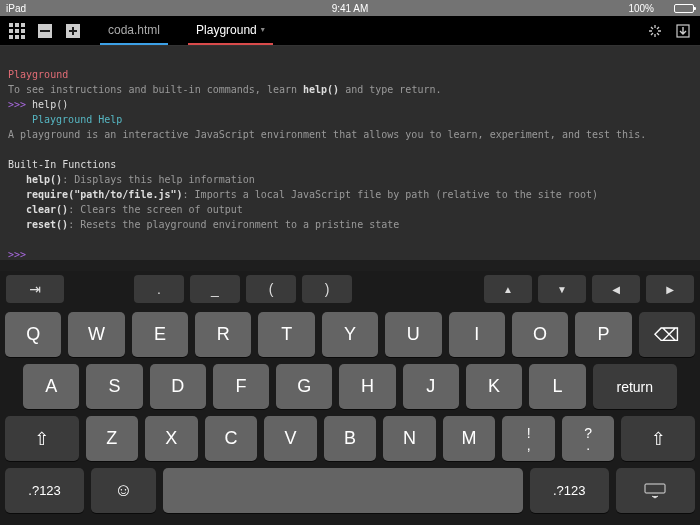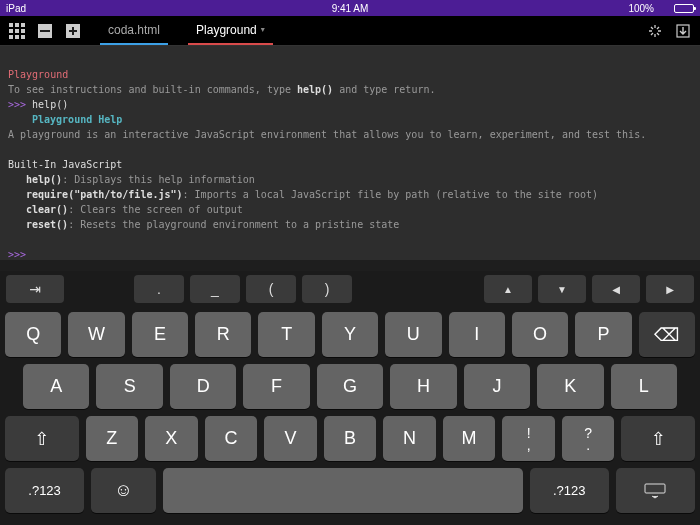--- a/index.html
+++ b/index.html
@@ -1,19 +1,19 @@
 <!DOCTYPE html>
 <html><head>
 <meta charset="utf-8">
 <style>
   * { margin: 0; padding: 0; box-sizing: border-box; }
   html, body { width: 700px; height: 525px; overflow: hidden; background: #1e1e1e; font-family: -apple-system, Helvetica, Arial, sans-serif; }
   
   
-  .status-bar { height: 16px; background: #4c1d95; color: #fff; display: flex; align-items: center; justify-content: space-between; font-size: 10px; padding: 0 6px; }
+  .status-bar { height: 16px; background: #737373; color: #fff; display: flex; align-items: center; justify-content: space-between; font-size: 10px; padding: 0 6px; }
   .status-center { position: absolute; left: 50%; transform: translateX(-50%); text-align: center; }
   .status-right { display: flex; align-items: center; gap: 20px; }
   .battery { width: 20px; height: 9px; border: 1px solid #fff; border-radius: 2px; position: relative; }
   .battery::after { content: ''; position: absolute; right: -3px; top: 2px; width: 2px; height: 3px; background: #fff; border-radius: 0 1px 1px 0; }
   .battery-fill { background: #fff; height: 100%; width: 100%; }
 
   
   .toolbar { height: 30px; background: #000; display: flex; align-items: center; padding: 0 6px; gap: 6px; border-bottom: 1px solid #333; }
   .tb-btn { width: 22px; height: 22px; display: flex; align-items: center; justify-content: center; color: #ccc; }
   .tabs { display: flex; align-items: center; margin-left: 10px; gap: 20px; height: 100%; }
@@ -21,21 +21,21 @@
   .tab.active { color: #fff; }
   .tab.file { border-bottom: 2px solid #3ca0e6; }
   .tab.active.pg { border-bottom: 2px solid #d94b4b; }
   .chev { margin-left: 4px; font-size: 8px; color: #888; }
   .spacer { flex: 1; }
 
   
   .console { background: #2d2d2d; color: #ccc; font-family: Menlo, Consolas, monospace; font-size: 10px; line-height: 1.5; padding: 6px 8px; height: 214px; white-space: pre-wrap; }
   .c-red { color: #e06c75; }
   .c-prompt { color: #a96adf; }
-  .c-cyan { color: #56b6c2; font-weight: bold; padding-left: 24px; }
+  .c-cyan { color: #56b6c2; font-weight: normal; padding-left: 24px; }
   .c-bold { color: #ddd; font-weight: bold; }
   .c-gray { color: #999; }
   .c-white { color: #ddd; }
   .indent { padding-left: 18px; display: block; }
 
   
   .keyboard { position: absolute; bottom: 0; left: 0; right: 0; background: #1b1b1b; }
   .accessory { height: 36px; display: flex; align-items: center; padding: 4px 6px; gap: 6px; background: #1b1b1b; }
   .acc-key { background: #3a3a3a; color: #ddd; height: 28px; border-radius: 4px; display: flex; align-items: center; justify-content: center; font-size: 14px; }
   
@@ -111,26 +111,26 @@
   <div class="tb-btn">
     <svg width="16" height="16" viewBox="0 0 16 16" fill="#ccc">
         <rect x="2" y="2" width="12" height="12" fill="none" stroke="#ccc" stroke-width="1.2"></rect>
         <path d="M8 4 L8 10 M5 8 L8 11 L11 8" fill="none" stroke="#ccc" stroke-width="1.4"></path>
       </svg>
   </div>
 </div>
 
 <div class="console">
 <span class="c-red">Playground</span>
-<span class="c-gray"><span>To see instructions and built-in commands, type </span><span class="c-bold">help()</span><span> and type return.</span></span>
+<span class="c-gray"><span>To see instructions and built-in commands, learn </span><span class="c-bold">help()</span><span> and type return.</span></span>
 <span class="c-prompt">&gt;&gt;&gt;</span><span class="c-white"> help()</span>
 <span class="c-cyan">Playground Help</span>
 <span class="c-gray">A playground is an interactive JavaScript environment that allows you to learn, experiment, and test this.</span>
 
-<span class="c-white">Built-In JavaScript</span>
+<span class="c-white">Built-In Functions</span>
 <span class="indent"><span class="c-bold">help()</span><span class="c-gray">: Displays this help information</span></span><span class="indent"><span class="c-bold">require("path/to/file.js")</span><span class="c-gray">: Imports a local JavaScript file by path (relative to the site root)</span></span><span class="indent"><span class="c-bold">clear()</span><span class="c-gray">: Clears the screen of output</span></span><span class="indent"><span class="c-bold">reset()</span><span class="c-gray">: Resets the playground environment to a pristine state</span></span>
 <span class="c-prompt">&gt;&gt;&gt;</span>
 </div>
 
 <div class="keyboard">
   <div class="accessory">
     <div class="acc-key" style="width:58px">⇥</div>
     <div style="width:58px"></div>
     <div class="acc-key" style="width:50px">.</div>
     <div class="acc-key" style="width:50px">_</div>
@@ -159,20 +159,21 @@
     <div class="kb-row" style="padding: 0 18px;">
       <div class="key">A</div>
       <div class="key">S</div>
       <div class="key">D</div>
       <div class="key">F</div>
       <div class="key">G</div>
       <div class="key">H</div>
       <div class="key">J</div>
       <div class="key">K</div>
       <div class="key">L</div>
+      <div class="key dark widew">return</div>
     </div>
     <div class="kb-row">
       <div class="key dark wide">⇧</div>
       <div class="key">Z</div>
       <div class="key">X</div>
       <div class="key">C</div>
       <div class="key">V</div>
       <div class="key">B</div>
       <div class="key">N</div>
       <div class="key">M</div>

